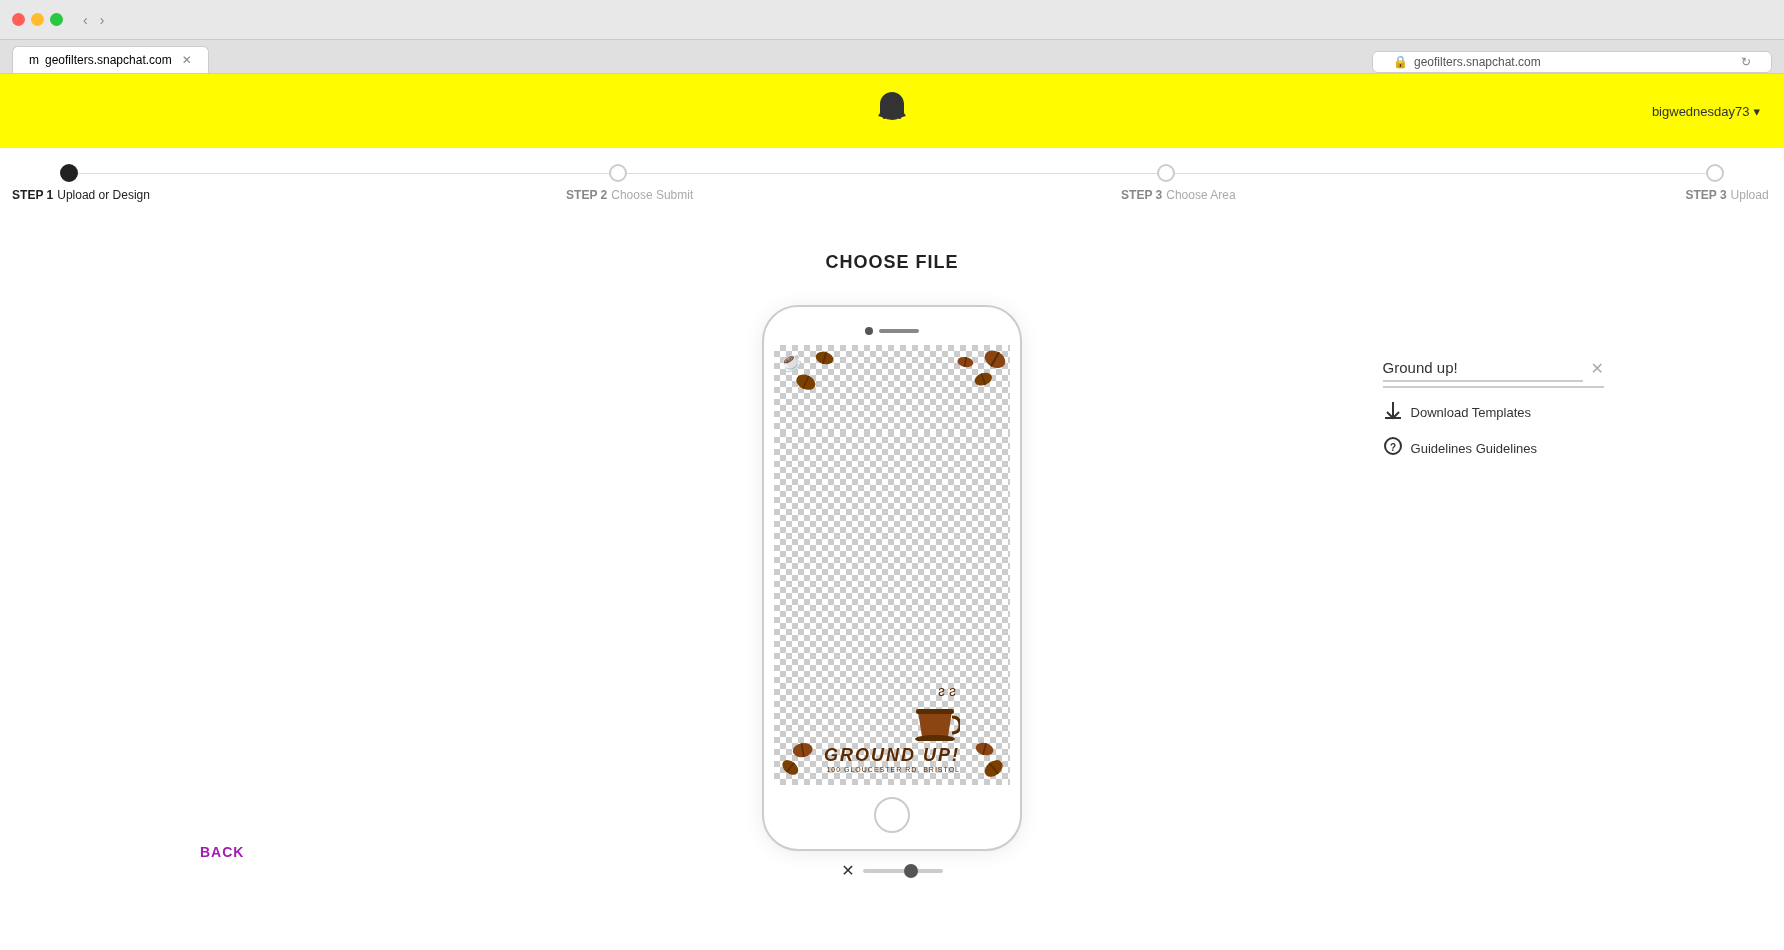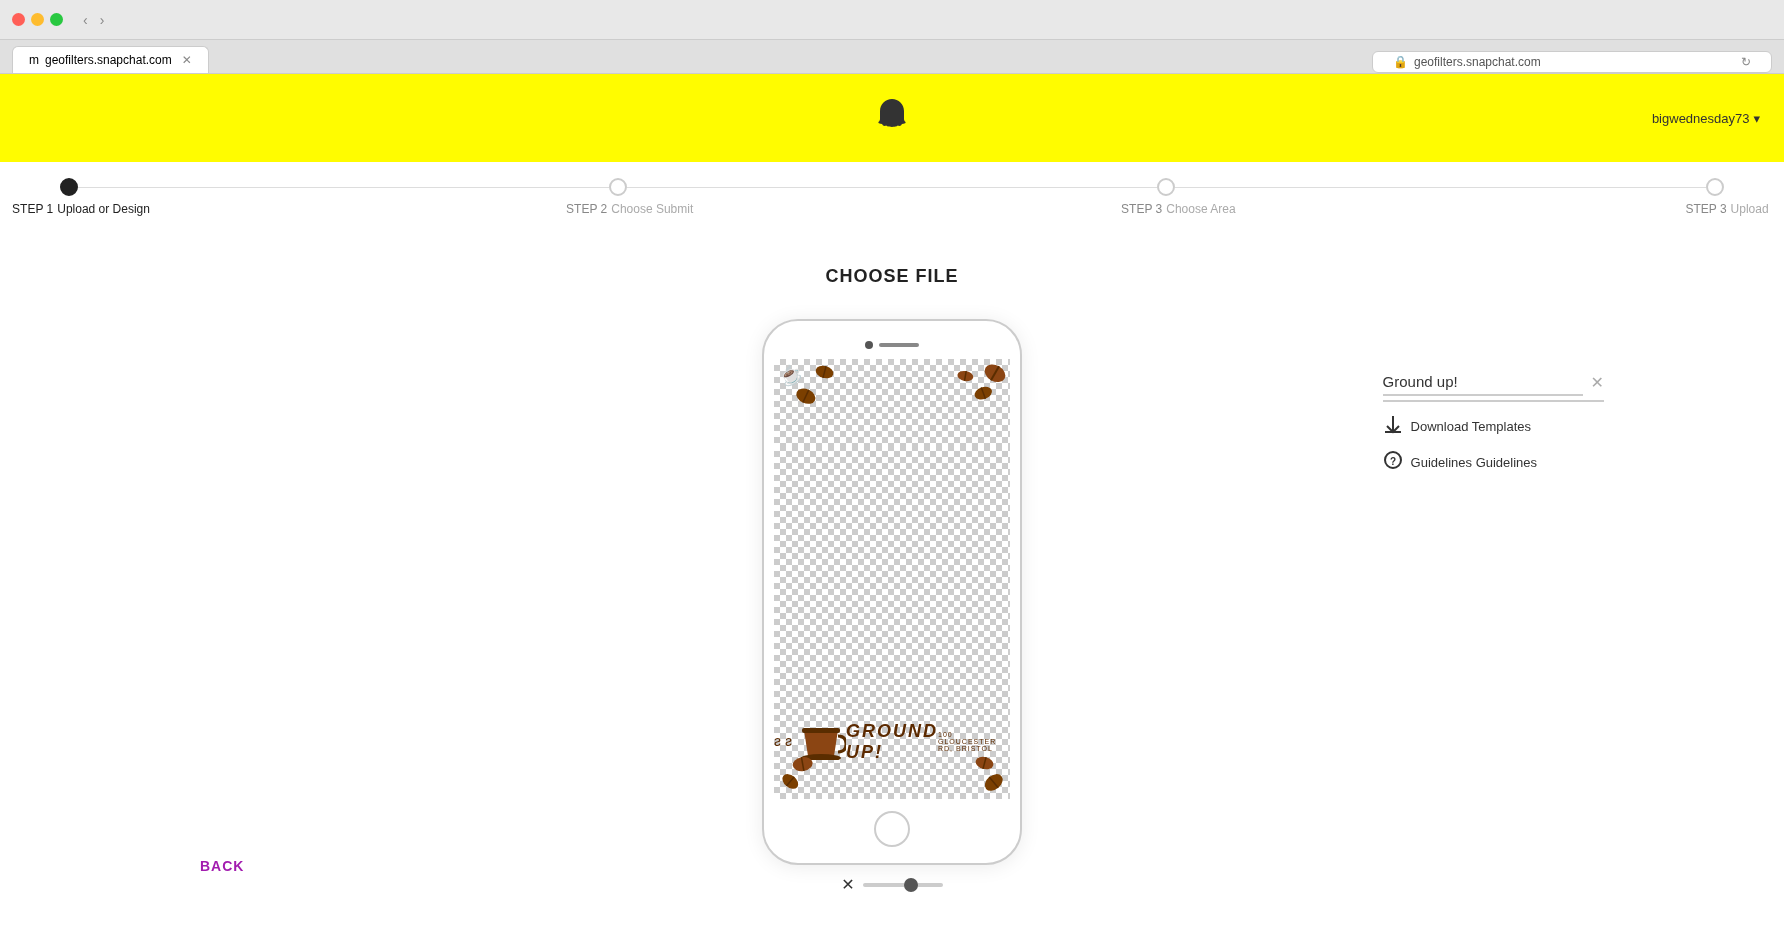--- a/index.html
+++ b/index.html
@@ -39,21 +39,21 @@
       font-size: 12px;
       display: flex;
       align-items: center;
       gap: 6px;
     }
     .tab.active { background: white; }
 
     
     .site-header {
       background: #FFFC00;
-      height: 88px;
+      height: 74px;
       display: flex;
       align-items: center;
       justify-content: center;
       position: relative;
     }
     .snapchat-ghost {
       font-size: 28px;
     }
     .user-info {
       position: absolute;
@@ -85,21 +85,21 @@
     .step-label {
       position: absolute;
       top: 24px;
       white-space: nowrap;
       font-size: 12px;
       color: #aaa;
       display: flex;
       gap: 4px;
     }
     .step-label .step-num {
-      font-weight: 400;
+      font-weight: 700;
       color: #888;
       margin-left: 24px;
     }
     .step-label.active-label .step-num,
     .step-label.active-label .step-text {
       color: #222;
     }
 
     
     .main-content {
@@ -157,21 +157,22 @@
       height: 36px;
       border-radius: 50%;
       border: 2px solid #ccc;
       margin: 12px auto 0;
       display: block;
     }
 
     
     .ground-up-logo {
       display: flex;
-      align-items: center;
+      flex-direction: column;
+      align-items: flex-end;
       color: #5c2a00;
     }
     .steam-icon { font-size: 14px; letter-spacing: 4px; margin-bottom: 2px; }
     .ground-up-text {
       font-weight: 900;
       font-size: 18px;
       color: #5c2a00;
       letter-spacing: 2px;
       font-style: italic;
     }

